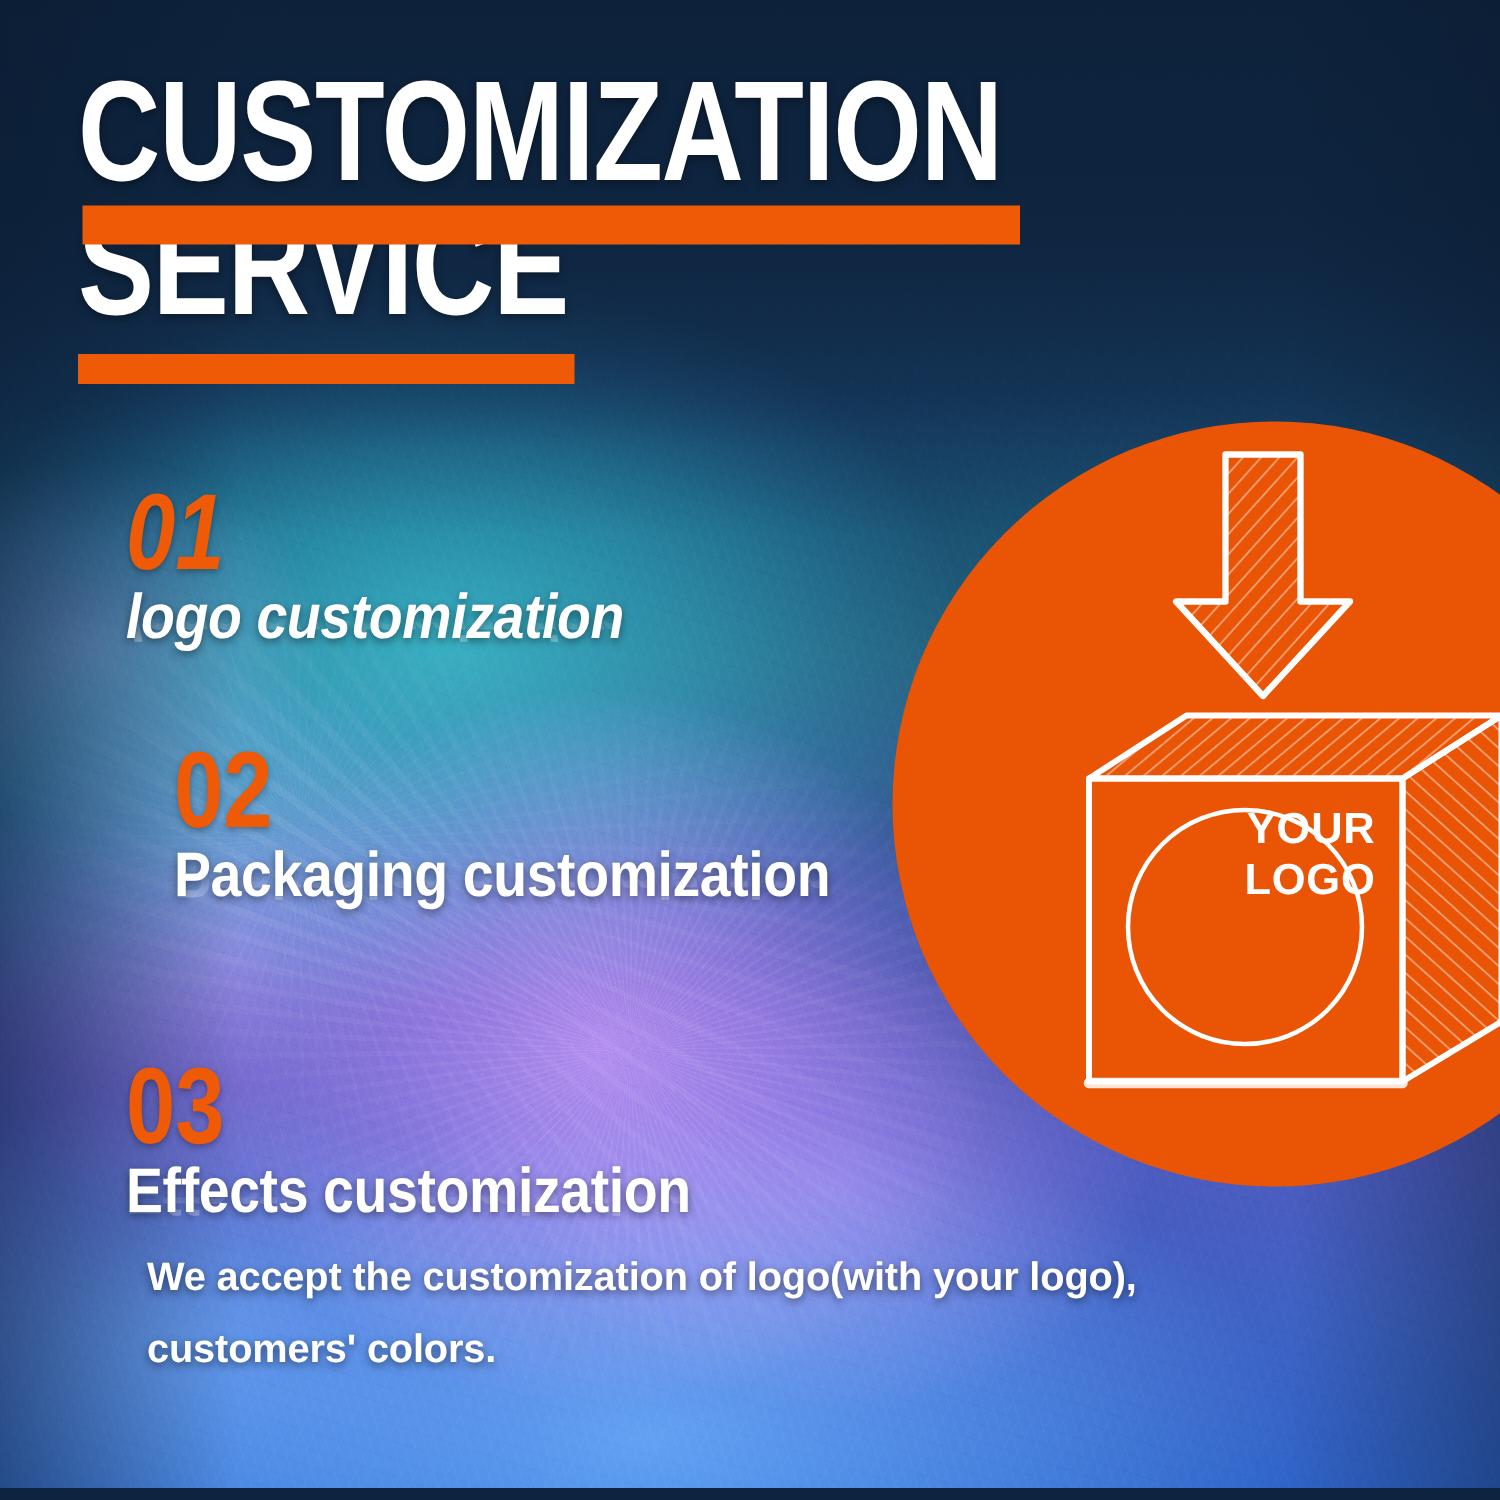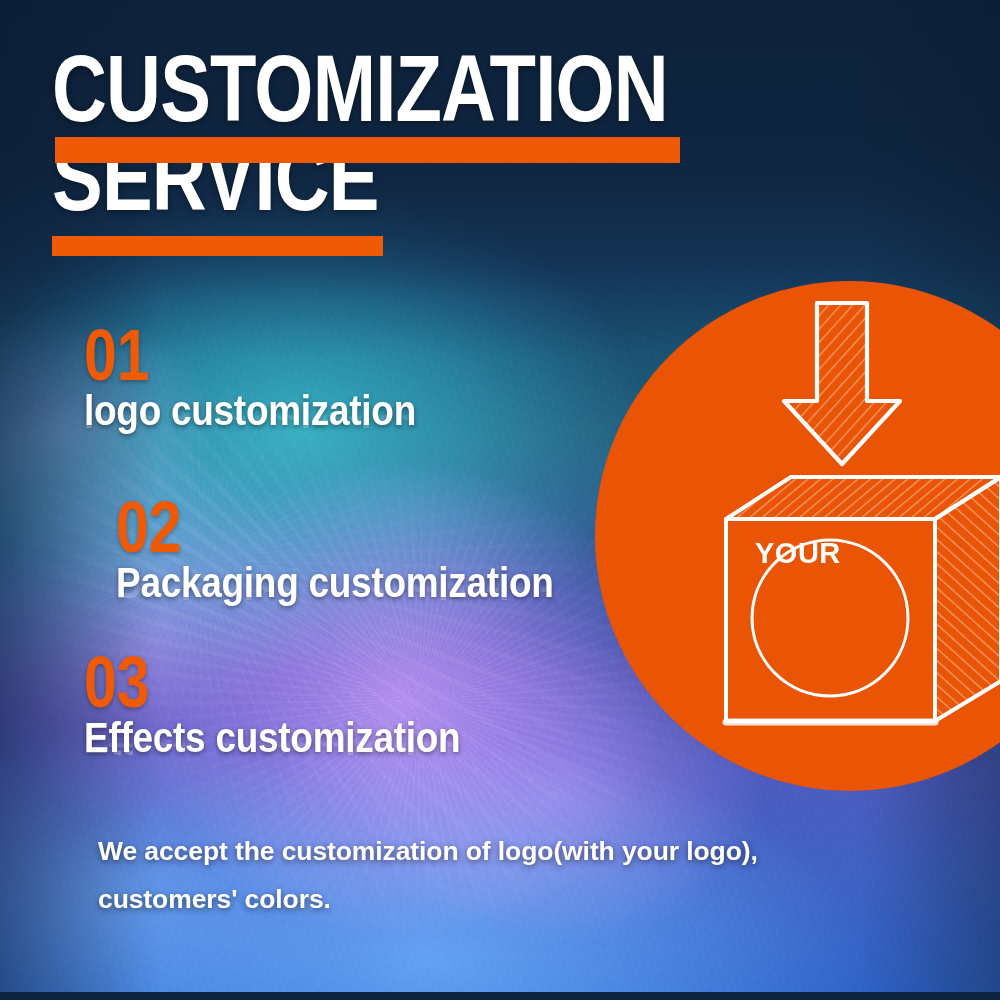--- a/index.html
+++ b/index.html
@@ -142,23 +142,23 @@
   .rule {
     position:absolute;
     height:26px;
     background:#ef5a07;
   }
   .rule-1 { left:55px; top:137px; width:625px; }
   .rule-2 { left:52px; top:236px; width:331px; height:20px; }
 
   
   .item { position:absolute; left:84px; }
-  .item-1 { top:325px; }
+  .item-1 { top:325px;font-style:italic; }
   .item-2 { top:497px;margin-left:32px; }
-  .item-3 { top:652px; }
+  .item-3 { top:708px; }
 
   .item-num {
     font-weight:700;
     font-size:72px;
     line-height:.86;
     color:#ef5a07;
     letter-spacing:0px;
     transform:scaleX(.82);
     transform-origin:left center;
     text-shadow:0 2px 5px rgba(0,0,0,.30);
@@ -218,23 +218,23 @@
     width:510px; height:510px;
   }
   .logo-text {
     position:absolute;
     left:0; top:0;
     width:510px; height:510px;
     pointer-events:none;
   }
   .logo-text div {
     position:absolute;
-    left:160px;
+    left:172px;
     width:150px;
-    text-align:left;
+    text-align:right;
     font-weight:700;
     color:#ffffff;
     font-size:29px;
     line-height:1.16;
     letter-spacing:.5px;
   }
   .logo-text .l1 { top:256px; }
   .logo-text .l2 { top:290px; }
 </style>
 </head>
@@ -319,16 +319,17 @@
         <path d="M131 238 L340 238 L340 440 L131 440 Z" fill="none" stroke="#ffffff" stroke-width="4" stroke-linejoin="round"></path>
 
         <path d="M131 441 L340 441" stroke="#ffffff" stroke-width="7" stroke-opacity=".85" stroke-linecap="round"></path>
       </g>
 
       <circle cx="235" cy="337" r="78" fill="none" stroke="#ffffff" stroke-width="3"></circle>
     </svg>
 
     <div class="logo-text">
       <div class="l1">YOUR</div>
+      <div class="l2">LOGO</div>
     </div>
   </div>
 
 </div>
 
 </body></html>

